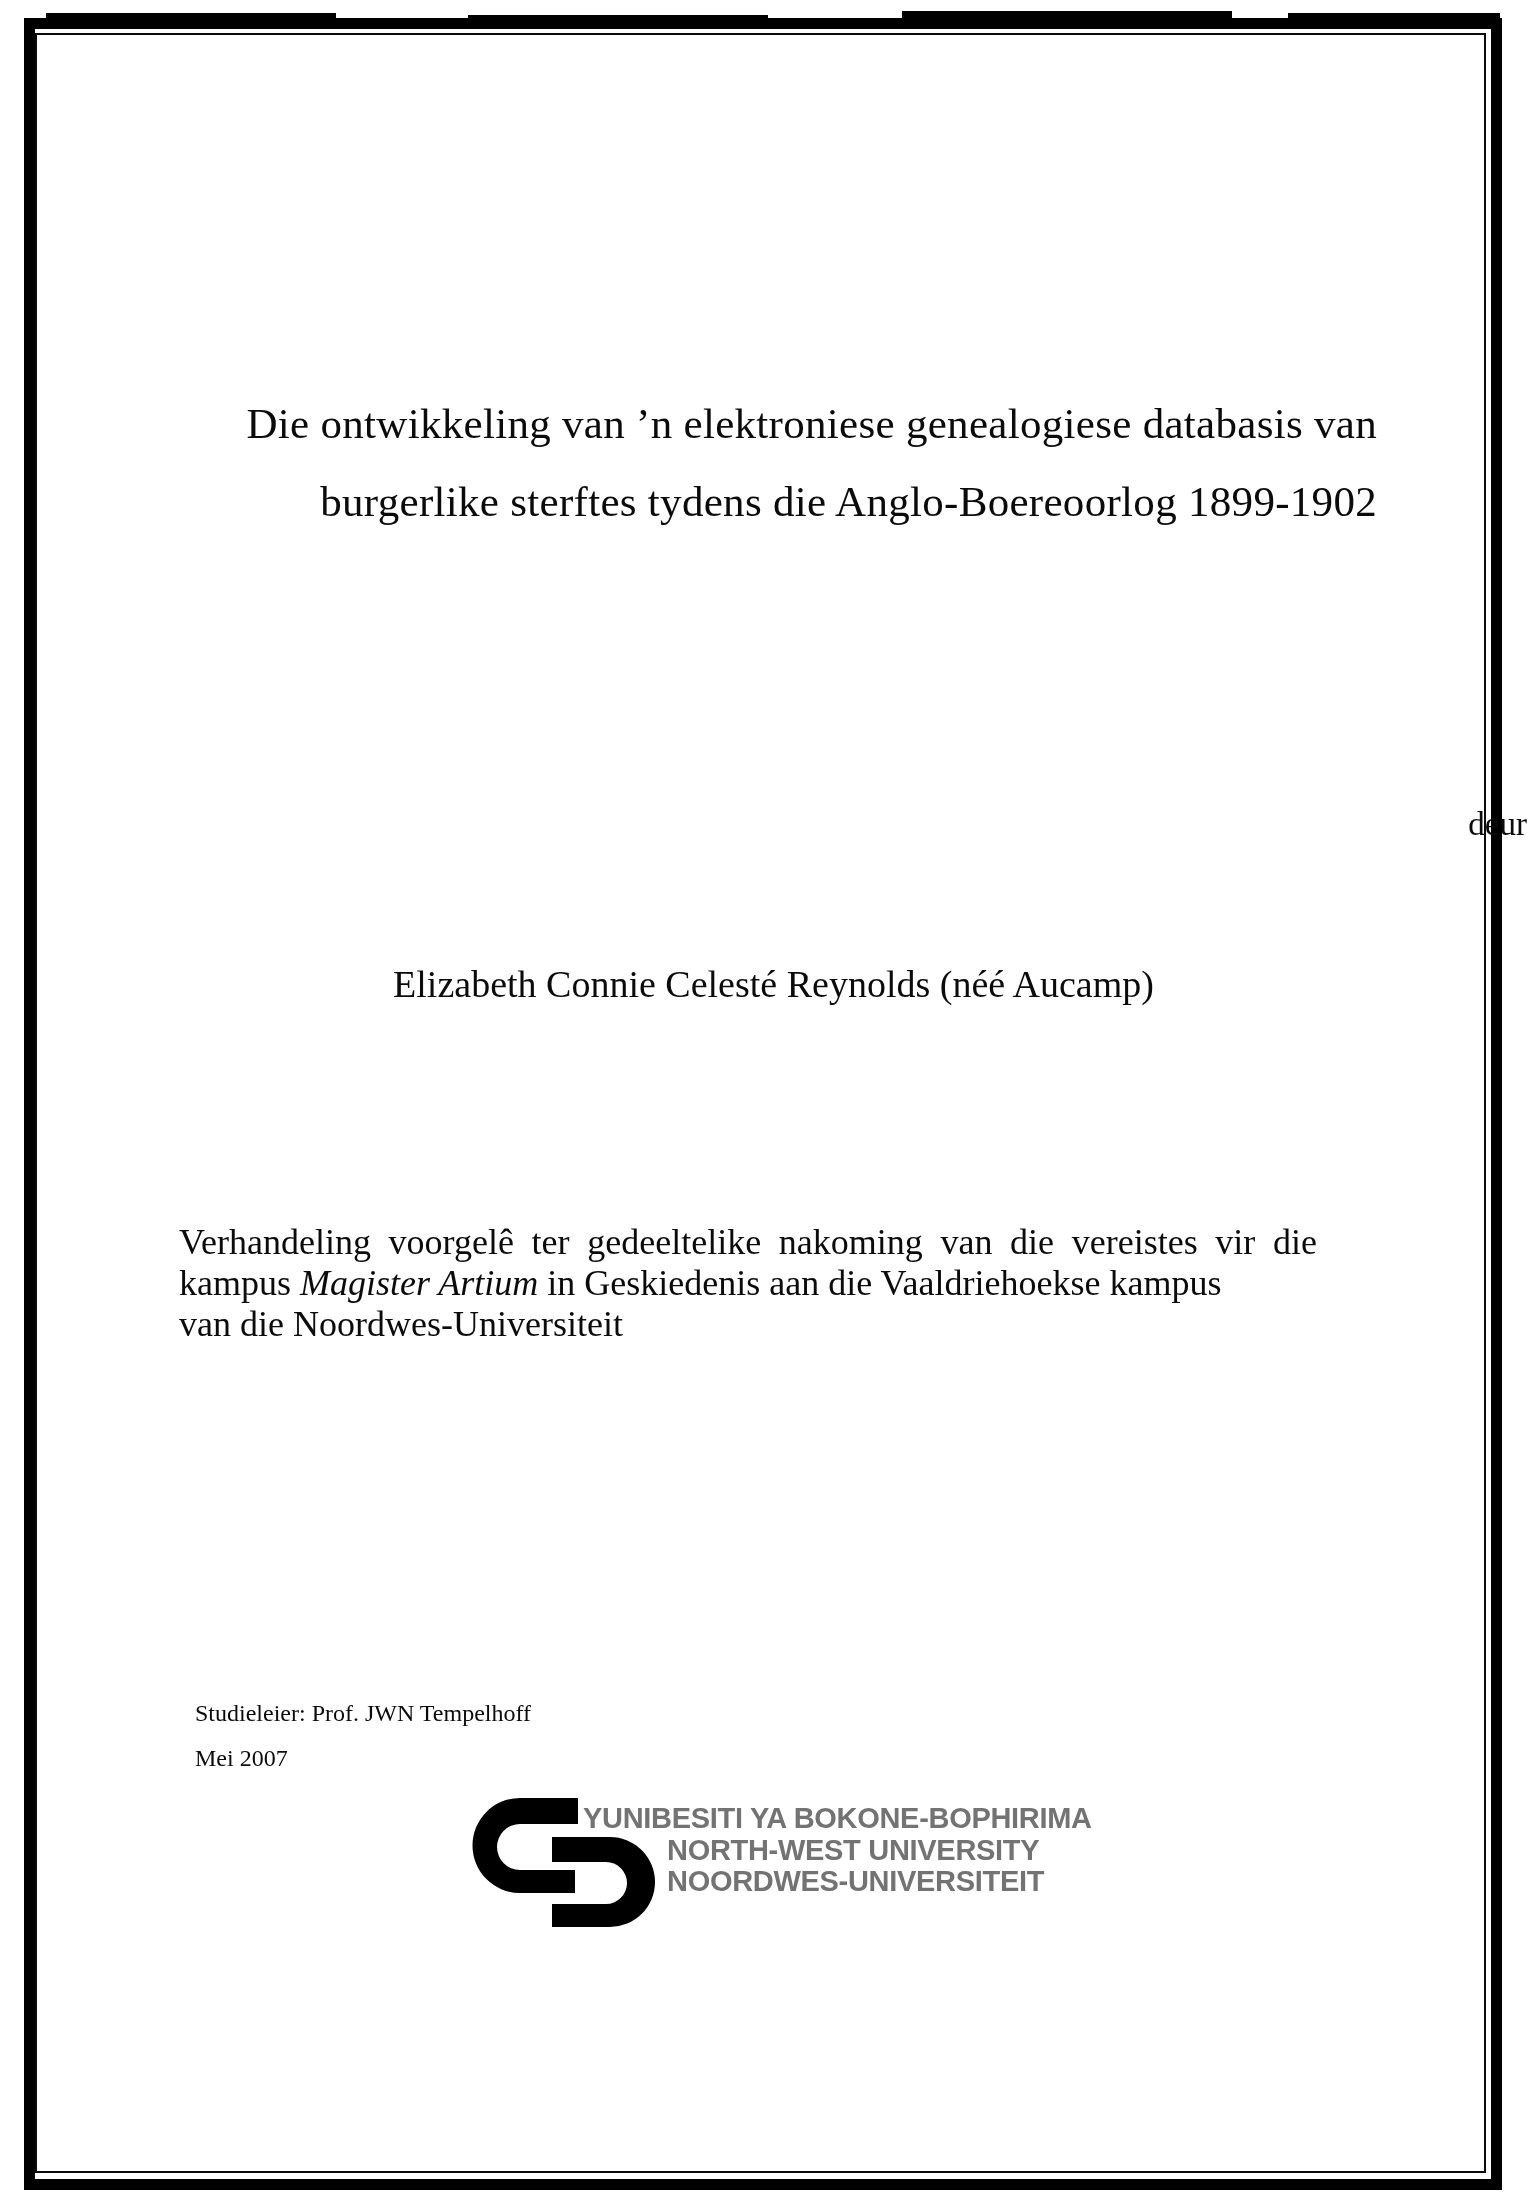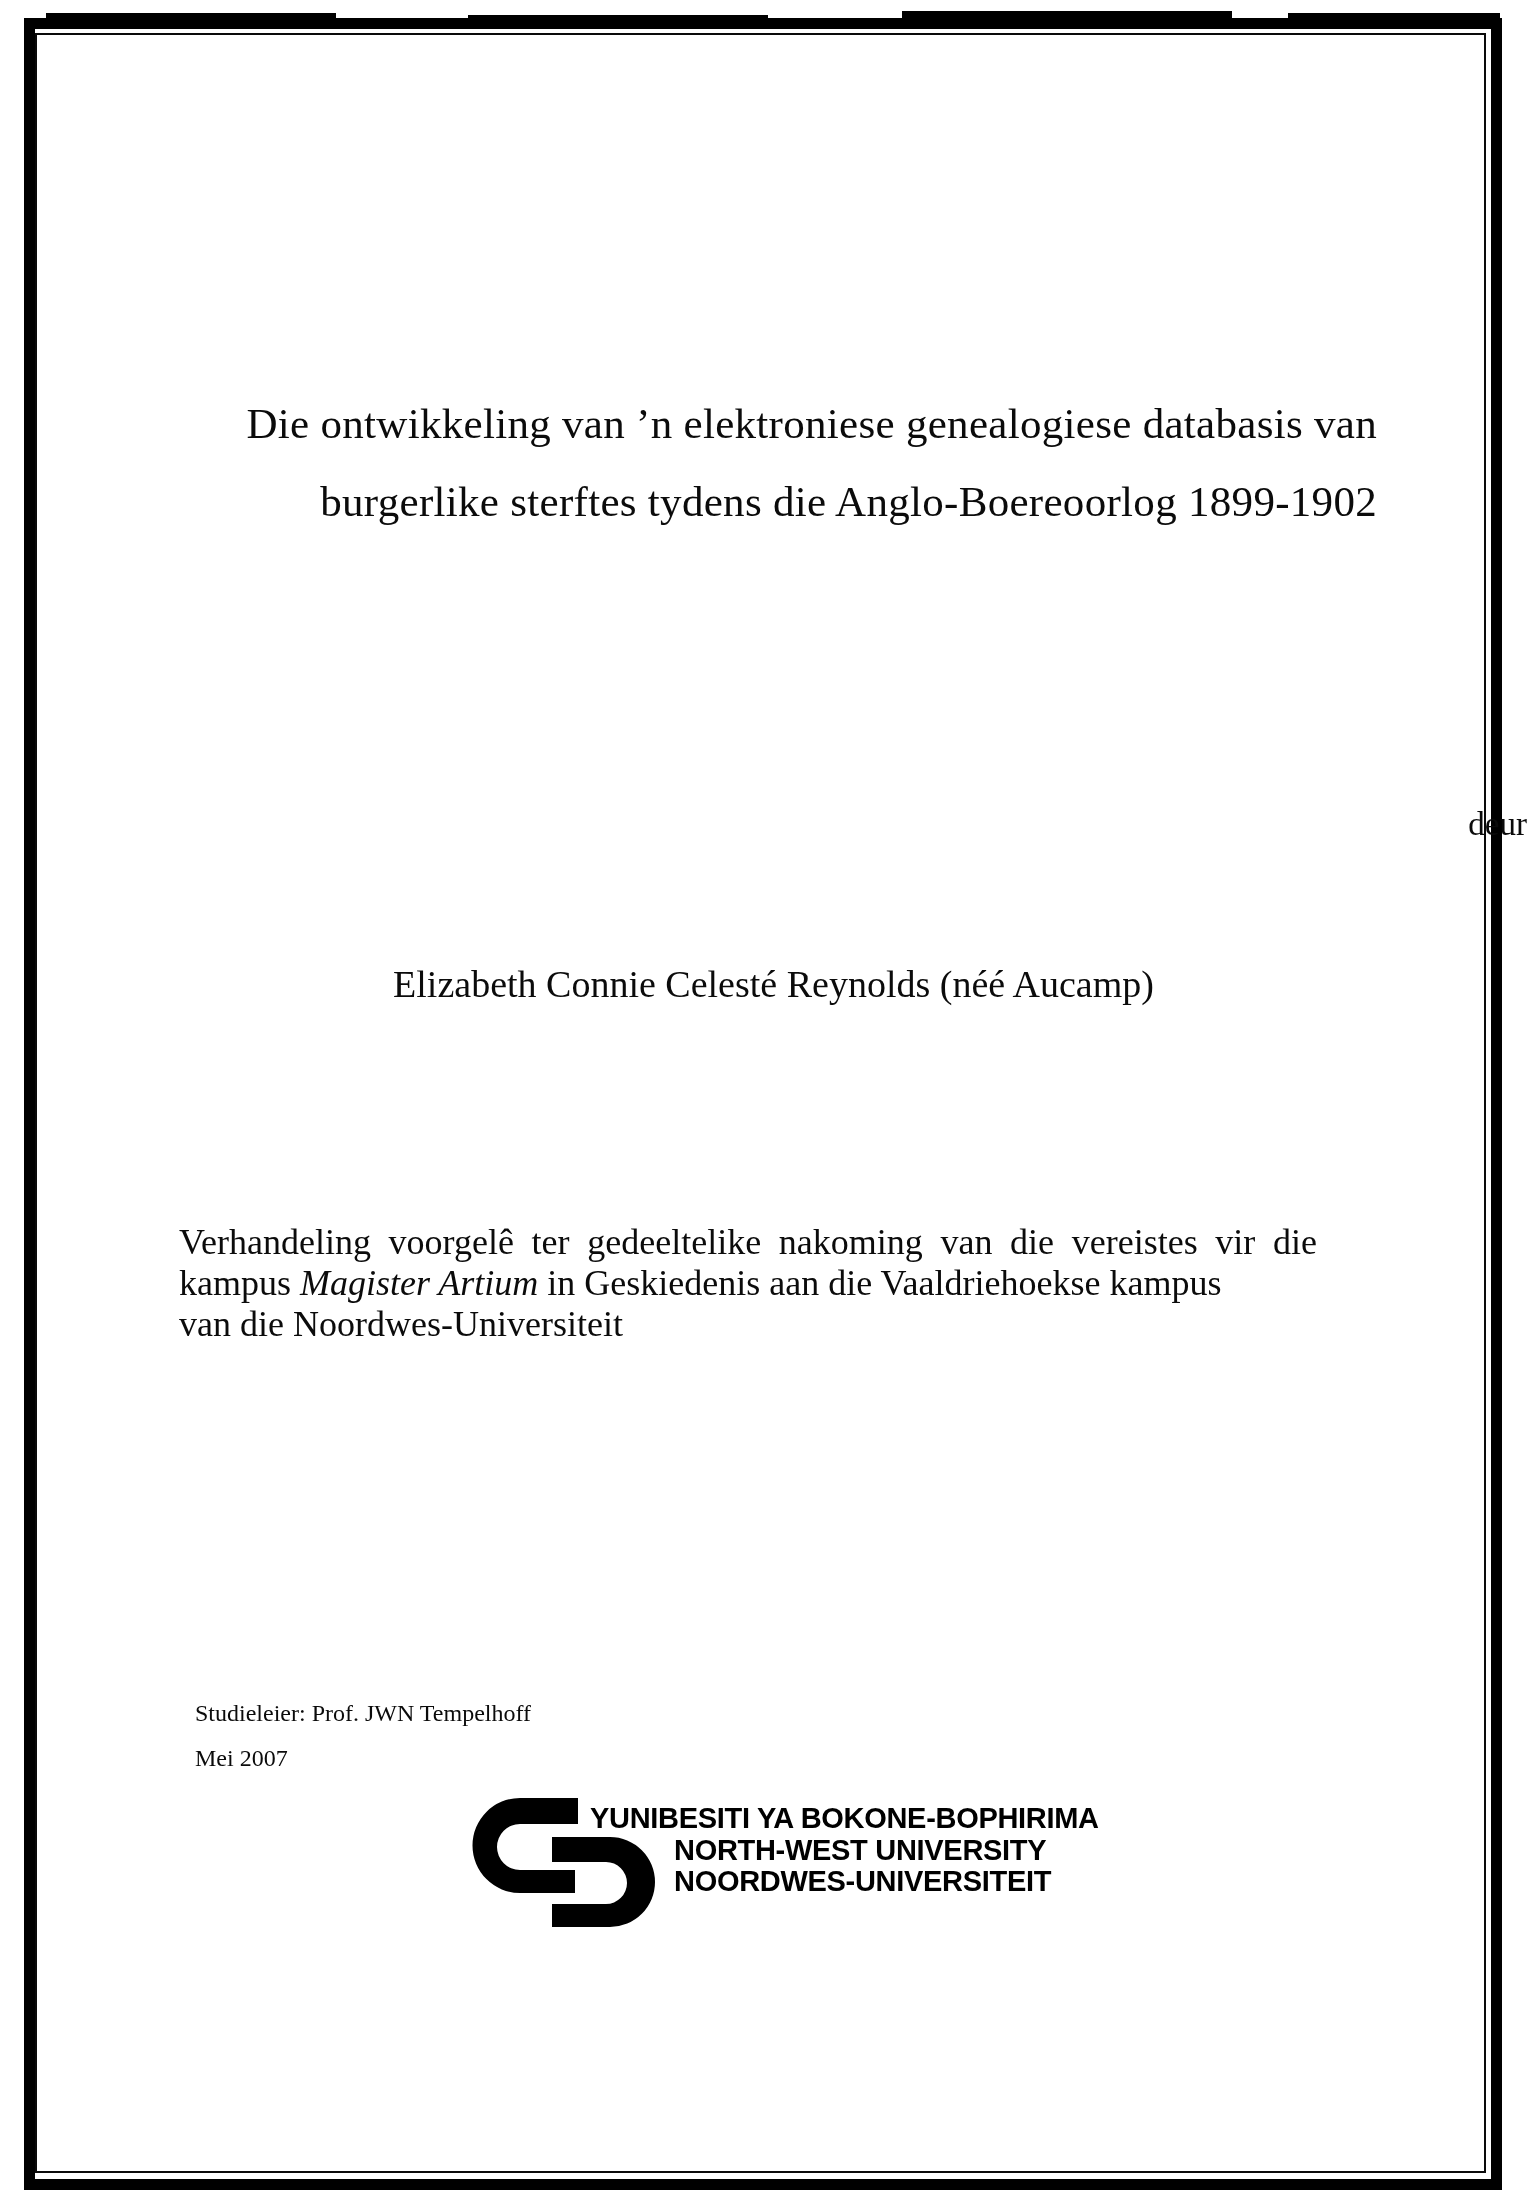--- a/index.html
+++ b/index.html
@@ -82,27 +82,27 @@
     left: 468px; top: 1795px;
     width: 660px; height: 140px;
   }
   .logo-mark {
     position: absolute;
     left: 0; top: 3px;
     width: 194px; height: 129px;
   }
   .logo-text {
     position: absolute;
-    left: 122px; top: 8px;
+    left: 115px; top: 8px;
     font-family: "Liberation Sans", sans-serif;
     font-weight: 700;
     font-size: 29px;
     line-height: 31.5px;
     letter-spacing: -0.3px;
-    color: #000000;
+    color: #737373;
     white-space: nowrap;
   }
   .logo-text .indent { margin-left: 84px; }
 </style>
 </head>
 <body>
 
 <div class="page">
 
   <div class="artifact a1"></div>

